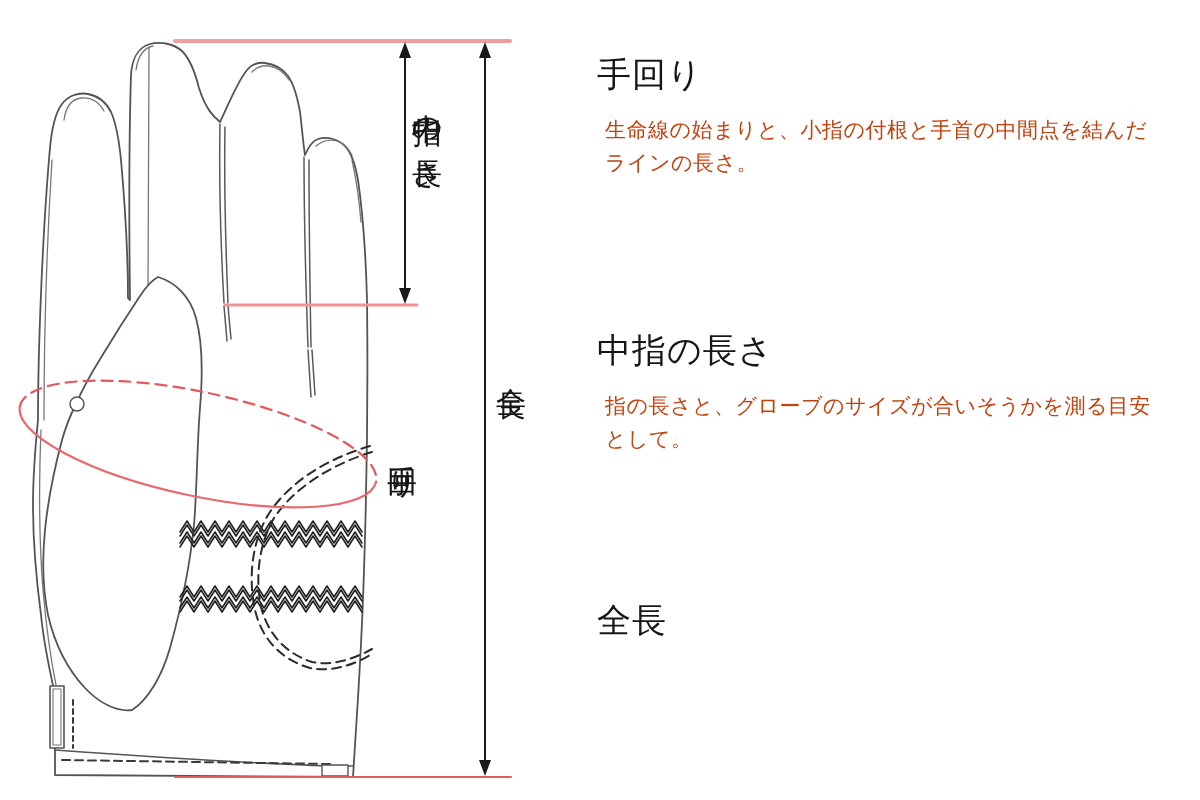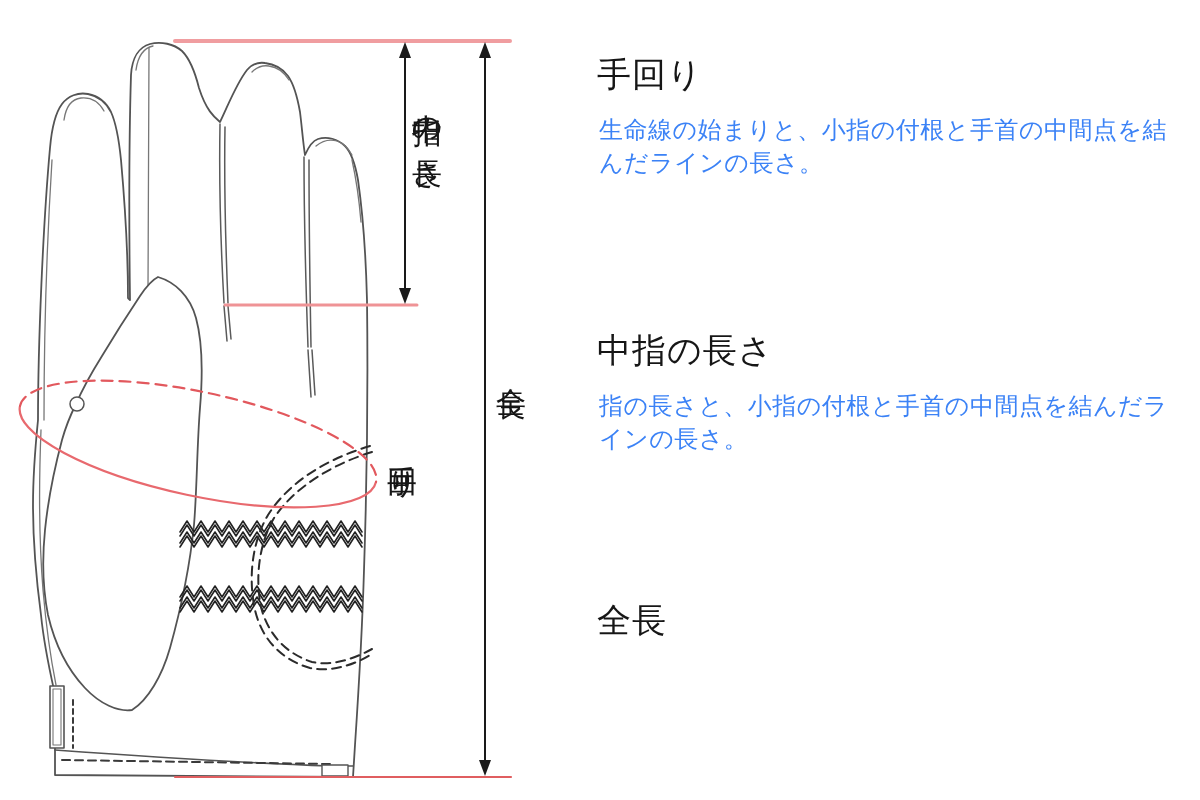--- a/index.html
+++ b/index.html
@@ -19,21 +19,21 @@
   .col{position:absolute;left:597px;top:0;width:580px;}
   .block{position:absolute;left:0;width:580px;}
   .block.b1{top:56px;}
   .block.b2{top:332px;}
   .block.b3{top:602px;}
   .block h2{
     margin:0 0 20px 0;font-size:34px;font-weight:normal;color:#161616;
     letter-spacing:1px;line-height:1.1;
   }
   .block p{
-    margin:2px;font-size:24px;line-height:33px;color:#3b82f6;letter-spacing:0.5px;
+    margin:8px;font-size:21px;line-height:33px;color:#c2410c;letter-spacing:0.5px;
   }
 </style>
 </head>
 <body>
 
 <div class="canvas">
 
   <svg class="fig" viewBox="0 0 560 800" width="560" height="800" fill="none" stroke-linecap="round" stroke-linejoin="round">
     <defs>
       <path id="zz" d="M0 0l7 -11 7 11 7 -11 7 11 7 -11 7 11 7 -11 7 11 7 -11 7 11 7 -11 7 11 7 -11 7 11 7 -11 7 11 7 -11 7 11 7 -11 7 11 7 -11 7 11 7 -11 7 11 7 -11 7 11"></path>
@@ -164,20 +164,20 @@
   <div class="vlabel total">全長</div>
   <div class="vlabel circ">手回り</div>
 
   <div class="col">
     <div class="block b1">
       <h2>手回り</h2>
       <p>生命線の始まりと、小指の付根と手首の中間点を結んだラインの長さ。</p>
     </div>
     <div class="block b2">
       <h2>中指の長さ</h2>
-      <p>指の長さと、小指の付根と手首の中間点を結んだラインの長さ。</p>
+      <p>指の長さと、グローブのサイズが合いそうかを測る目安として。</p>
     </div>
     <div class="block b3">
       <h2>全長</h2>
     </div>
   </div>
 
 </div>
 
 </body></html>

